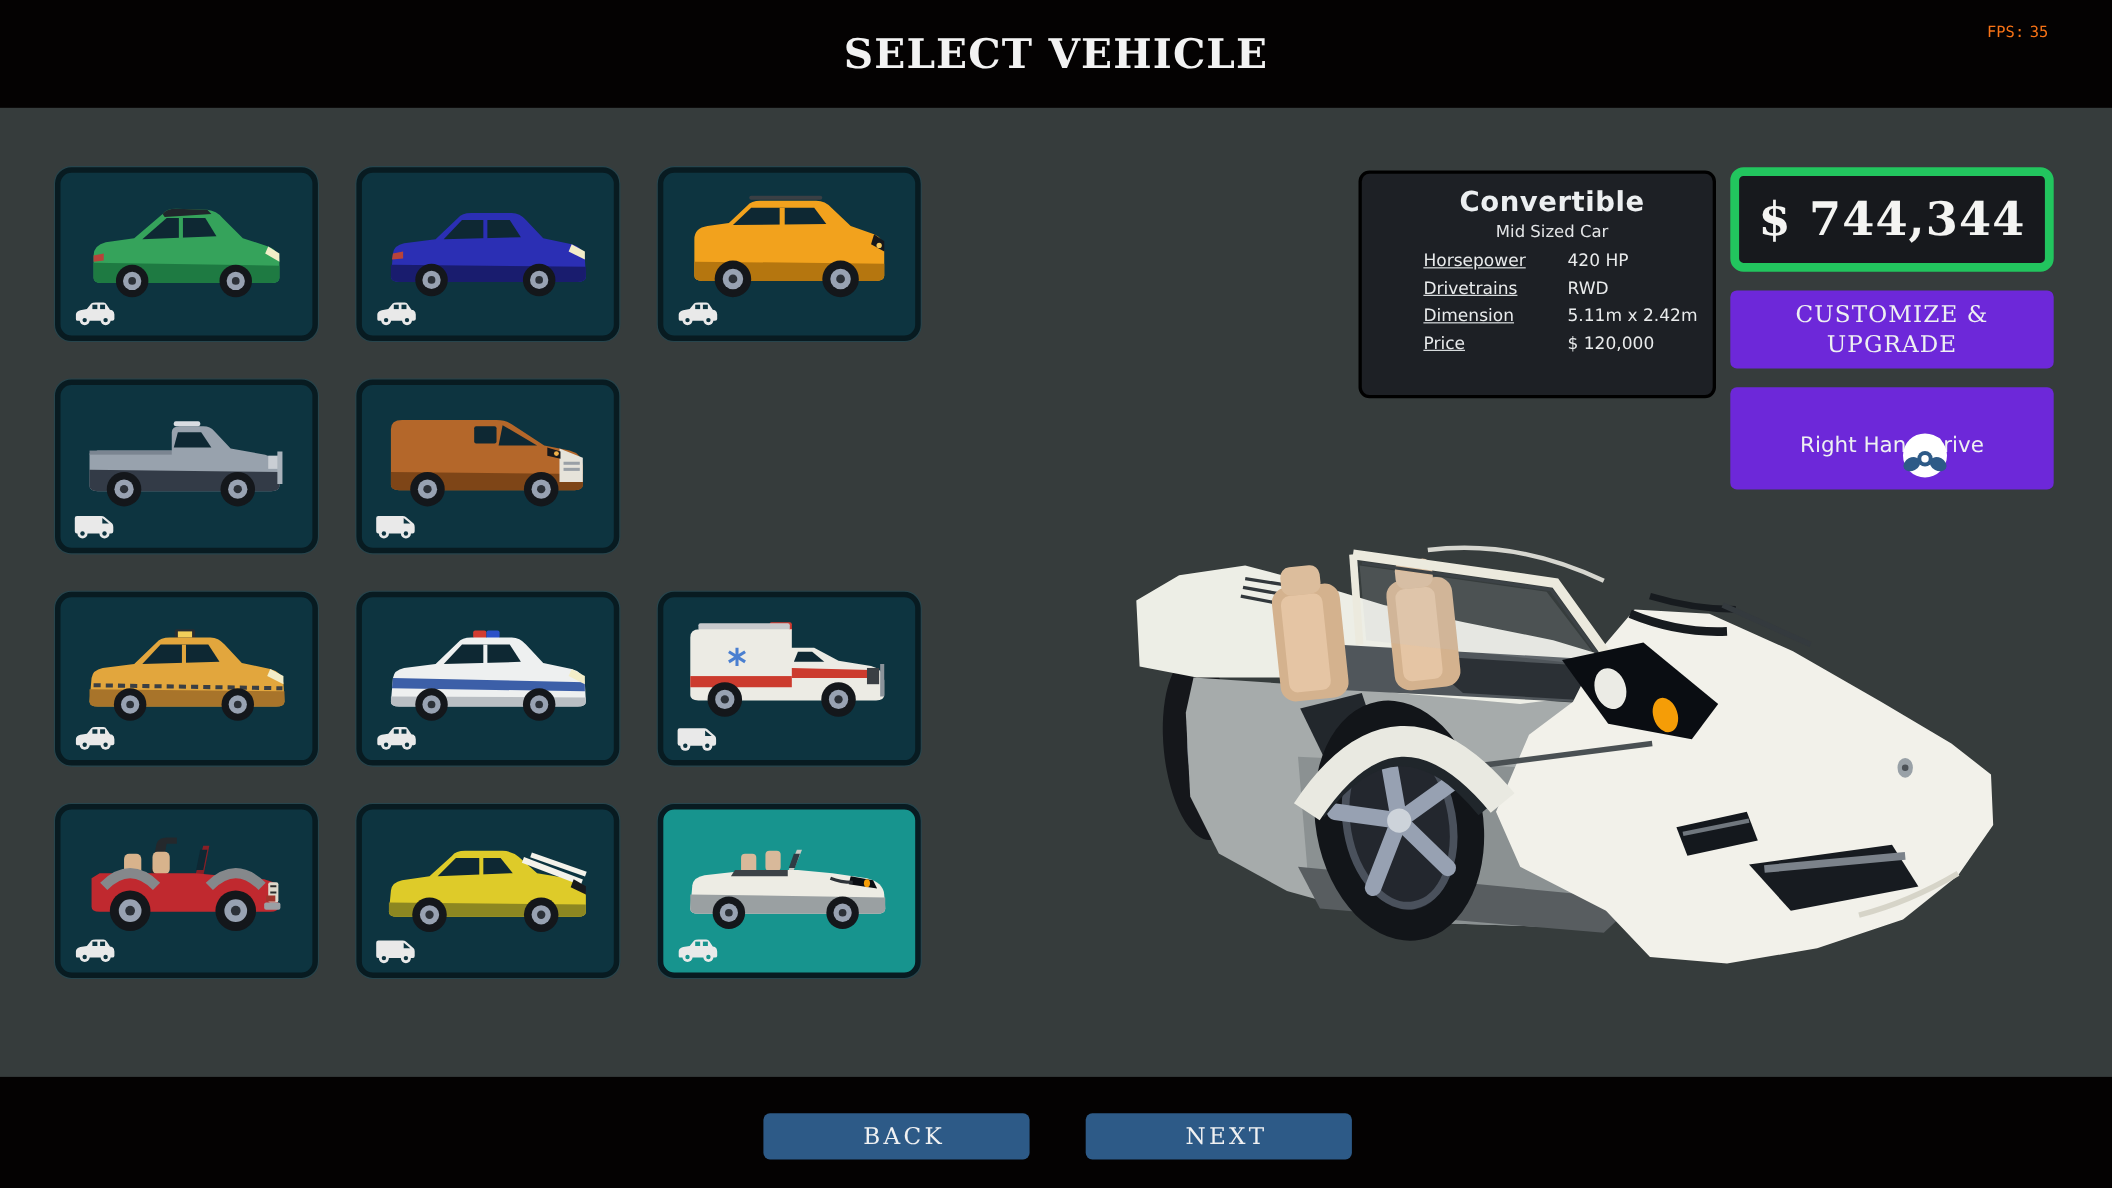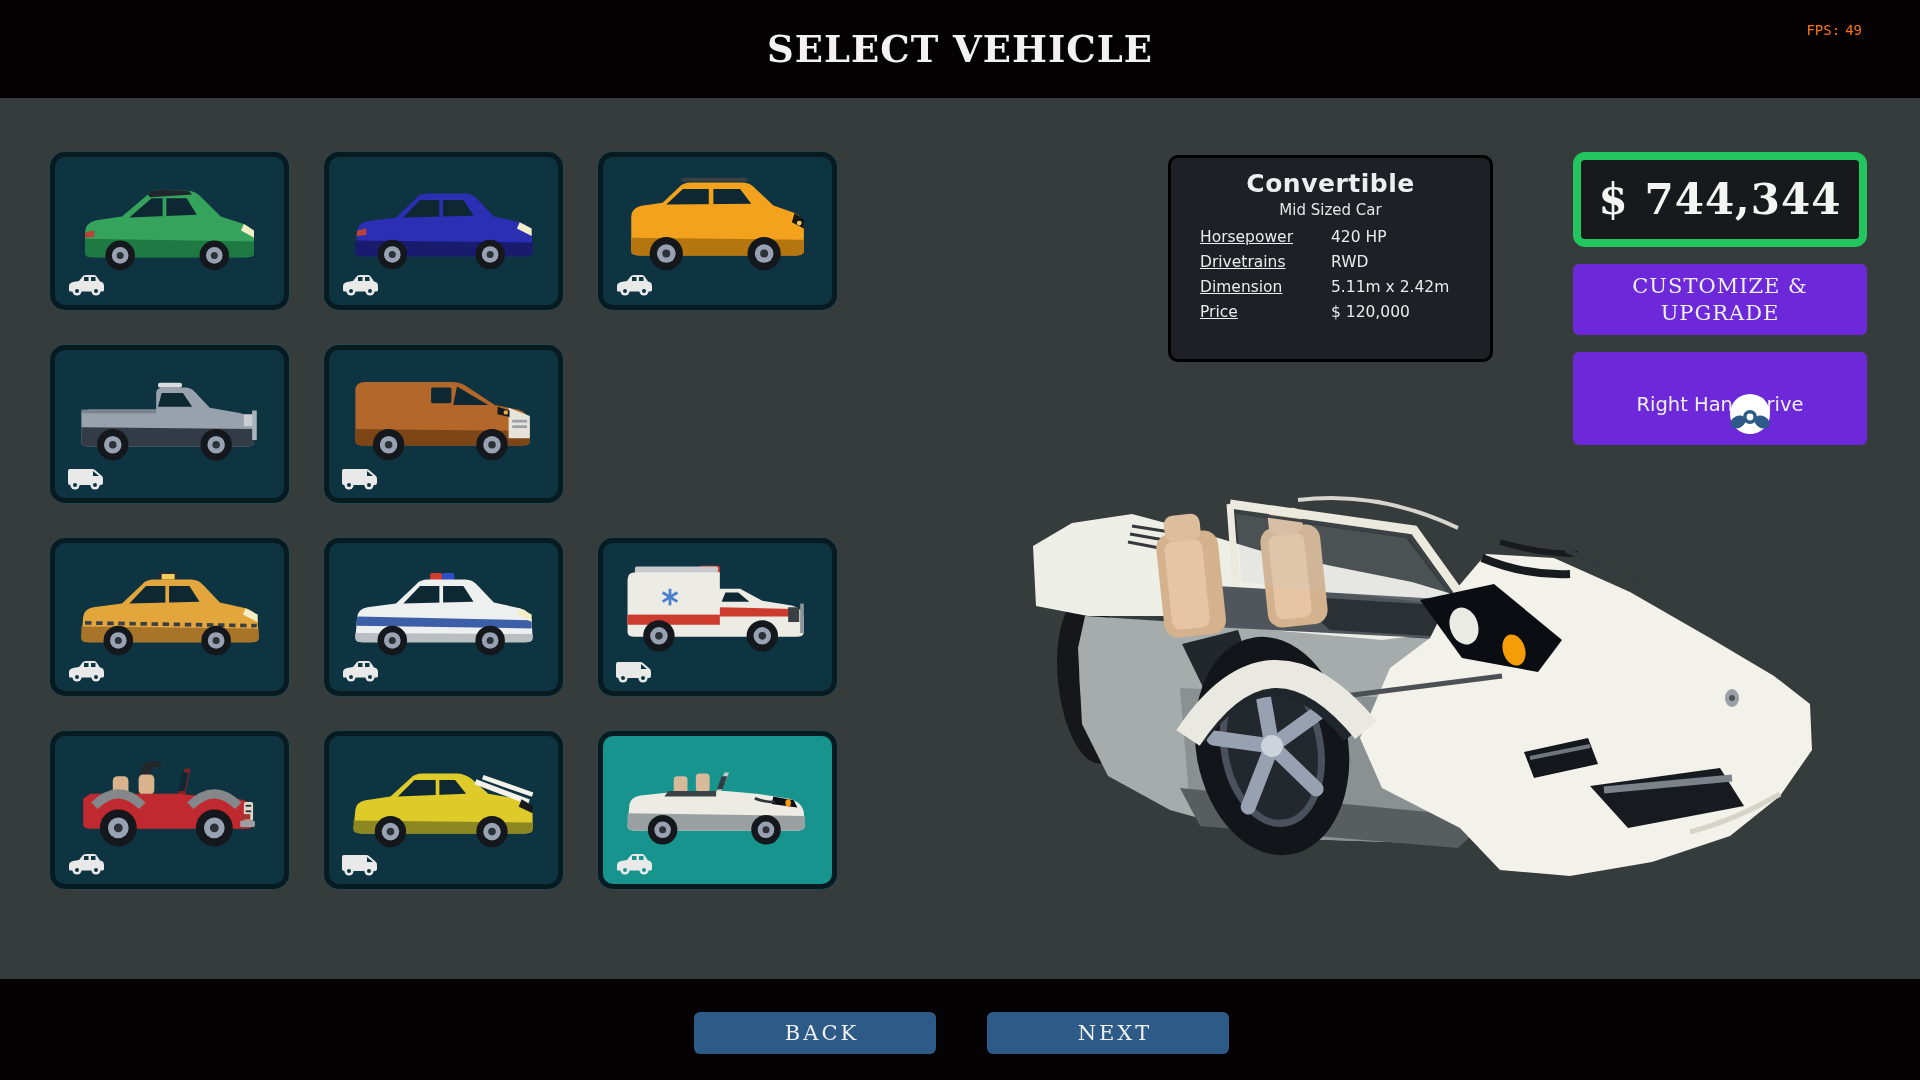--- a/index.html
+++ b/index.html
@@ -13,22 +13,22 @@
          color:#f2f2f2;font-family:"DejaVu Serif",serif;font-weight:bold;font-size:37px;letter-spacing:1px;text-align:right;}
   #fps{position:absolute;top:22px;right:58px;color:#f97316;font-family:"DejaVu Sans Mono",monospace;font-size:14px;display:flex;gap:5px;}
   
   #grid{position:absolute;left:50px;top:152px;display:grid;grid-template-columns:repeat(3,239px);grid-auto-rows:158px;column-gap:35px;row-gap:35px;}
   .tile{position:relative;box-sizing:border-box;background:#0d3440;border:5px solid #081b21;border-radius:15px;
         box-shadow:0 0 0 1px #27454d;cursor:pointer;}
   .tile.selected{background:#17948e;}
   .tile svg.veh{position:absolute;left:50%;top:45%;transform:translate(-50%,-50%);width:204px;height:120px;}
   .tile svg.badge{position:absolute;left:11px;bottom:7px;width:40px;height:26px;}
   
-  #info{position:absolute;left:1168px;top:155px;width:325px;height:207px;box-sizing:border-box;
-        background:#1d2025;border:3px solid #000;border-radius:10px;color:#eceff1;}
+  #info{position:absolute;left:1235px;top:155px;width:325px;height:207px;box-sizing:border-box;
+        background:#1d2025;border:3px solid #000;border-radius:10px;color:#eceff1;padding-left:27px;}
   #info .vname{margin-top:11px;text-align:center;font-size:25px;font-weight:bold;letter-spacing:.5px;}
   #info .vcat{margin-top:3px;text-align:center;font-size:15px;color:#e3e5e7;}
   #info .rows{margin-top:9px;text-decoration:underline;}
   .irow{position:relative;height:25px;padding-left:29px;font-size:15.5px;color:#e9ebec;}
   .irow .val{position:absolute;left:160px;top:0;}
   
   #money{position:absolute;left:1573px;top:152px;width:294px;height:95px;box-sizing:border-box;
          background:#17191d;border:8px solid #22c55e;border-radius:12px;display:flex;align-items:center;justify-content:center;
          color:#f4f4f2;font-family:"DejaVu Serif",serif;font-weight:bold;font-size:42px;letter-spacing:1px;}
   .bluebtn{position:absolute;left:1573px;width:294px;box-sizing:border-box;background:#6d28d9;border:none;border-radius:6px;
@@ -47,21 +47,21 @@
 </style>
 </head>
 <body>
 
 <div id="screen">
 
   <div class="bar" id="topbar"></div>
   <div id="title">SELECT VEHICLE</div>
   <div id="fps">
     <span>FPS:</span>
-    <span>49</span>
+    <span>35</span>
   </div>
 
   <div id="grid">
       <div class="tile" style="grid-area: 1 / 1;">
         <svg class="veh" viewBox="0 0 220 130">
     <path d="M18,96 L18,74 Q18,64 30,61 L58,57 L86,33 Q90,28 99,28 L130,29 Q139,30 145,37 L165,57 L190,65 Q201,69 201,80 L201,96 Q201,101 193,101 L26,101 Q18,101 18,96 Z" fill="#35a35b"></path>
     <path d="M18,81 L201,84 L201,96 Q201,101 193,101 L26,101 Q18,101 18,96 Z" fill="#1e7a42"></path>
     <path d="M86,33 Q90,28 99,28 L130,29 L134,33 L88,36 Z" fill="#20262b"></path>
     <polygon points="90,37 128,37 139,55 66,58" fill="#0e2833"></polygon>
           <rect x="102" y="37" width="4" height="20" fill="#35a35b"></rect>

